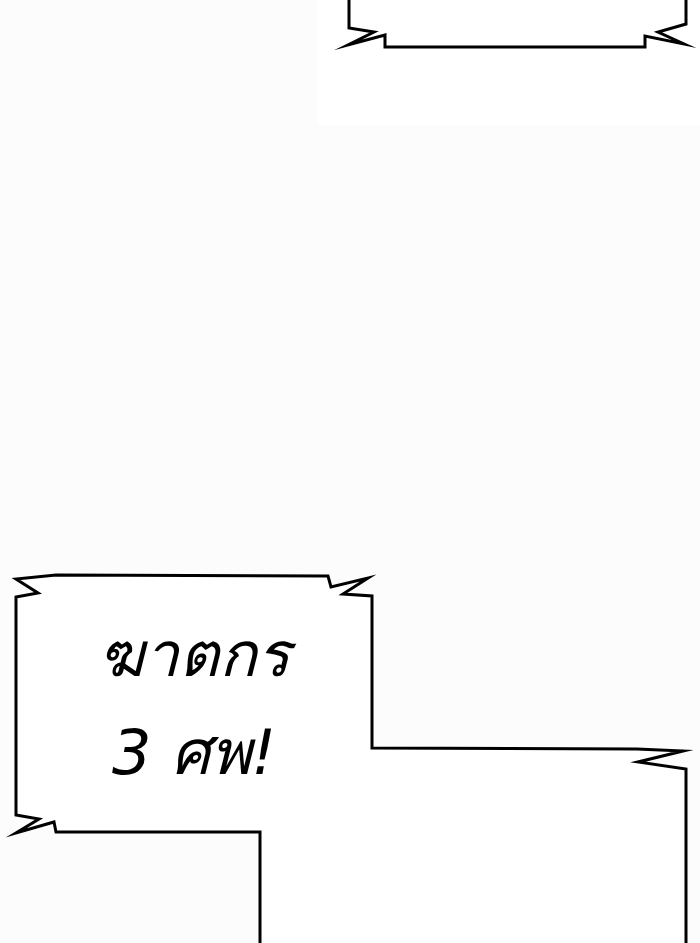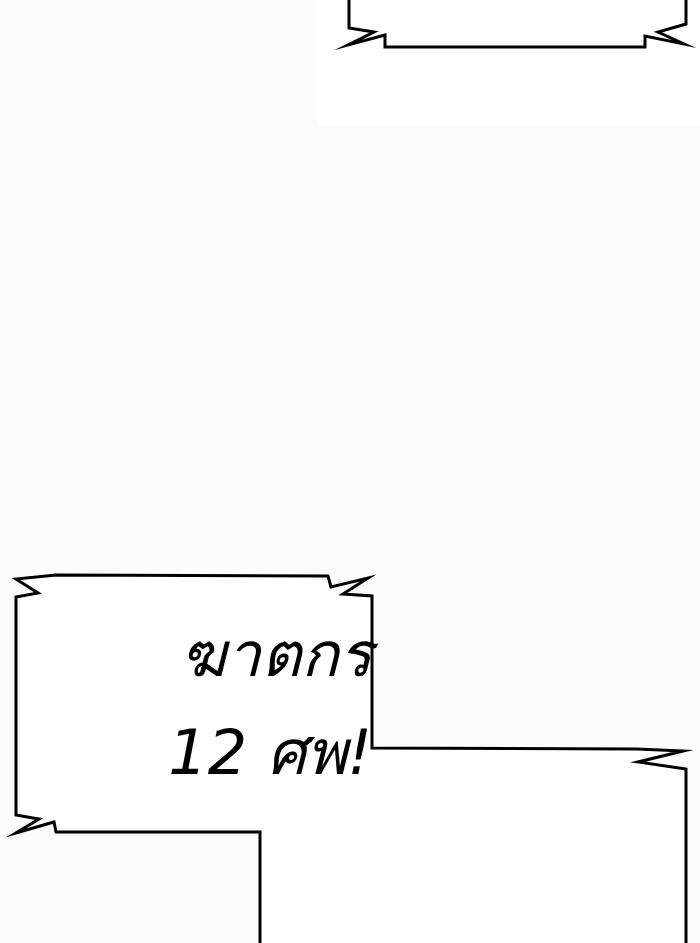--- a/index.html
+++ b/index.html
@@ -40,21 +40,21 @@
     stroke-width: 3;
     stroke-linejoin: miter;
     stroke-miterlimit: 30;
   }
   .thai {
     position: absolute;
     font-style: italic;
     color: var(--text-color);
     line-height: 1;
     white-space: nowrap;
-    text-align: right;
+    text-align: center;
     font-family: "DejaVu Sans", sans-serif;
   }
   .line1 {
     left: 16px;
     top: 624px;
     width: 356px;
     font-size: 62px;
   }
   .line2 {
     left: 16px;
@@ -83,16 +83,16 @@
 
     <path d="M 56,575 L 328,576 L 331,587 L 368,578 L 343,594 L 372,596
              L 372,748 L 637,749 L 683,751 L 638,762 L 686,769
              L 686,951 L 260,951 L 260,832 L 56,832
              L 54,822 L 16,833 L 39,819 L 16,815
              L 16,597 L 38,593 L 16,579 Z"></path>
   </svg>
 
   <div class="thai line1">ฆาตกร</div>
 
-  <div class="thai line2">12 ศพ!</div>
+  <div class="thai line2">3 ศพ!</div>
 
 
 </div>
 
 </body></html>

